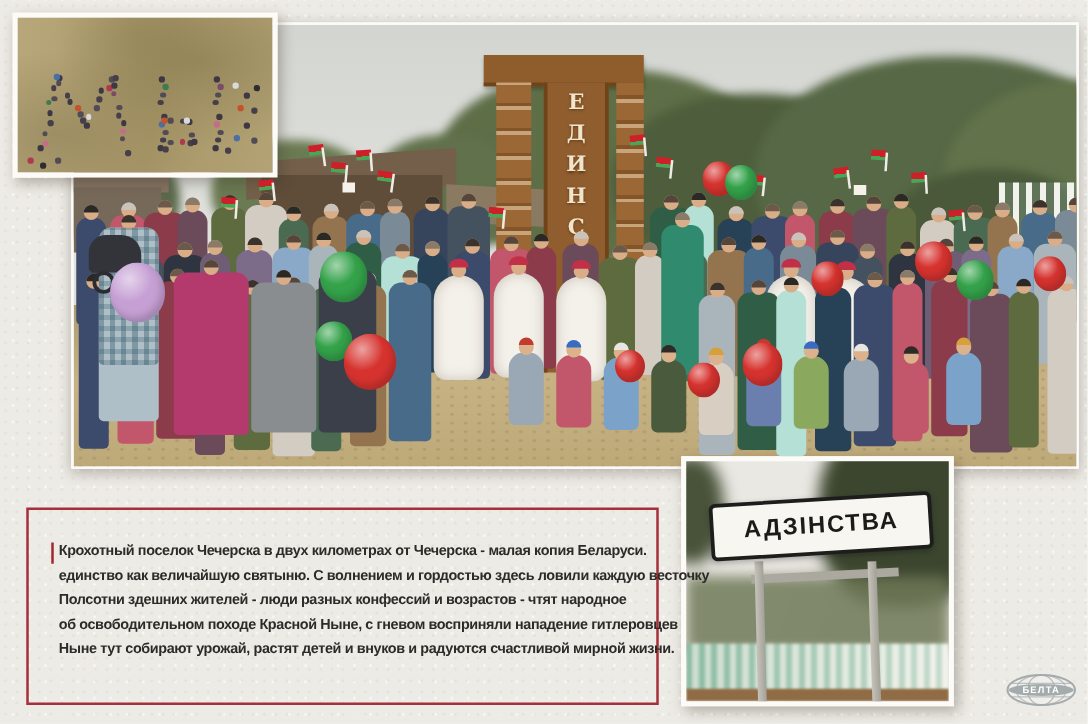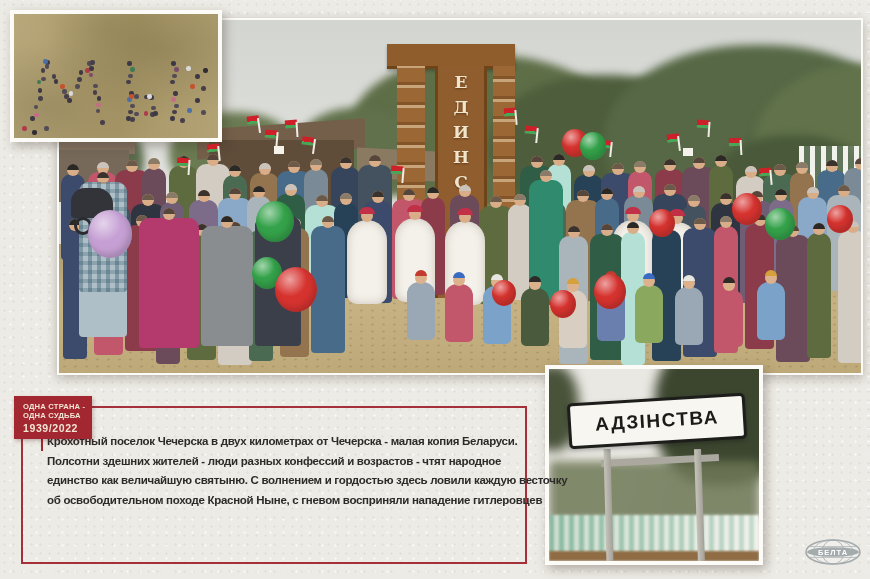--- a/index.html
+++ b/index.html
@@ -546,33 +546,29 @@
       <div class="sign-dirt"></div>
       <div class="sign-rail"></div>
       <div class="sign-post post-1"></div>
       <div class="sign-post post-2"></div>
       <div class="sign-plate">
         <span class="sign-plate-text">АДЗІНСТВА</span>
       </div>
     </div>
   </div>
 
-  <div class="slogan-badge">
-      <div class="badge-line">ОДНА СТРАНА -</div>
-      <div class="badge-line">ОДНА СУДЬБА</div>
-      <div class="badge-line">1939/2022</div>
-    </div>
   <div class="badge-tail"></div>
 
   <div class="caption-box">
     <div class="caption-text">
         <div class="caption-line">Крохотный поселок Чечерска в двух километрах от Чечерска - малая копия Беларуси.</div>
+        <div class="caption-line">единство как величайшую святыню. С волнением и гордостью здесь ловили каждую весточку</div>
         <div class="caption-line">Полсотни здешних жителей - люди разных конфессий и возрастов - чтят народное</div>
-        <div class="caption-line">единство как величайшую святыню. С волнением и гордостью здесь ловили каждую весточку</div>
         <div class="caption-line">об освободительном походе Красной Ныне, с гневом восприняли нападение гитлеровцев</div>
+        <div class="caption-line">Ныне тут собирают урожай, растят детей и внуков и радуются счастливой мирной жизни.</div>
       </div>
   </div>
 
   <svg class="belta-logo" viewBox="0 0 58 28">
     <ellipse cx="29" cy="14" rx="27" ry="12" fill="#f0efeb" stroke="#a4abad" stroke-width="1.6"></ellipse>
     <ellipse cx="29" cy="14" rx="20" ry="12" fill="none" stroke="#a4abad" stroke-width="1" opacity=".65"></ellipse>
     <ellipse cx="29" cy="14" rx="11" ry="12" fill="none" stroke="#a4abad" stroke-width="1" opacity=".8"></ellipse>
     <line x1="5" y1="8.6" x2="53" y2="8.6" stroke="#a4abad" stroke-width="1" opacity=".7"></line>
     <line x1="5" y1="19.4" x2="53" y2="19.4" stroke="#a4abad" stroke-width="1" opacity=".7"></line>
     <ellipse cx="29" cy="14" rx="26" ry="4.8" fill="#a4abad"></ellipse>

